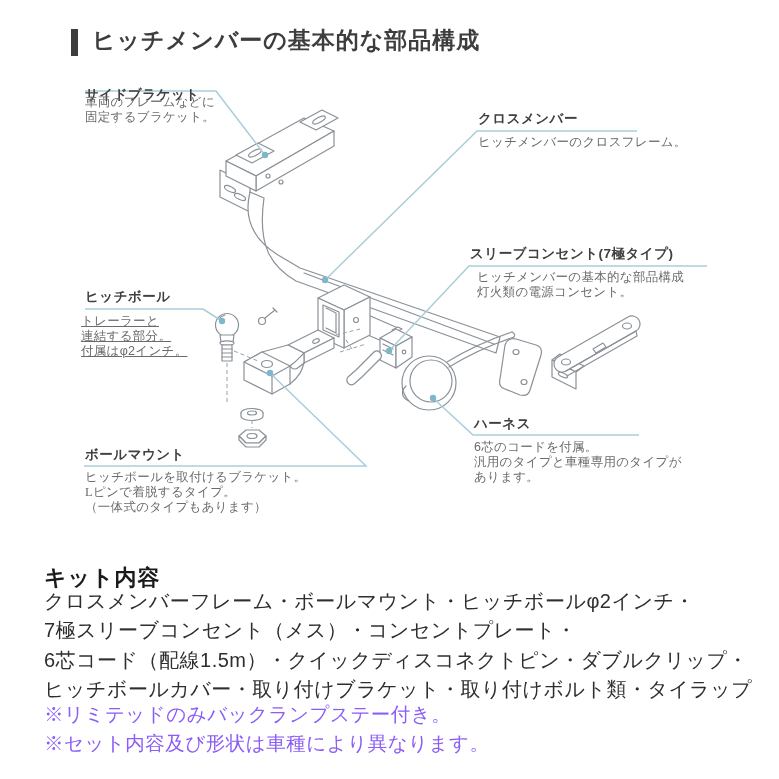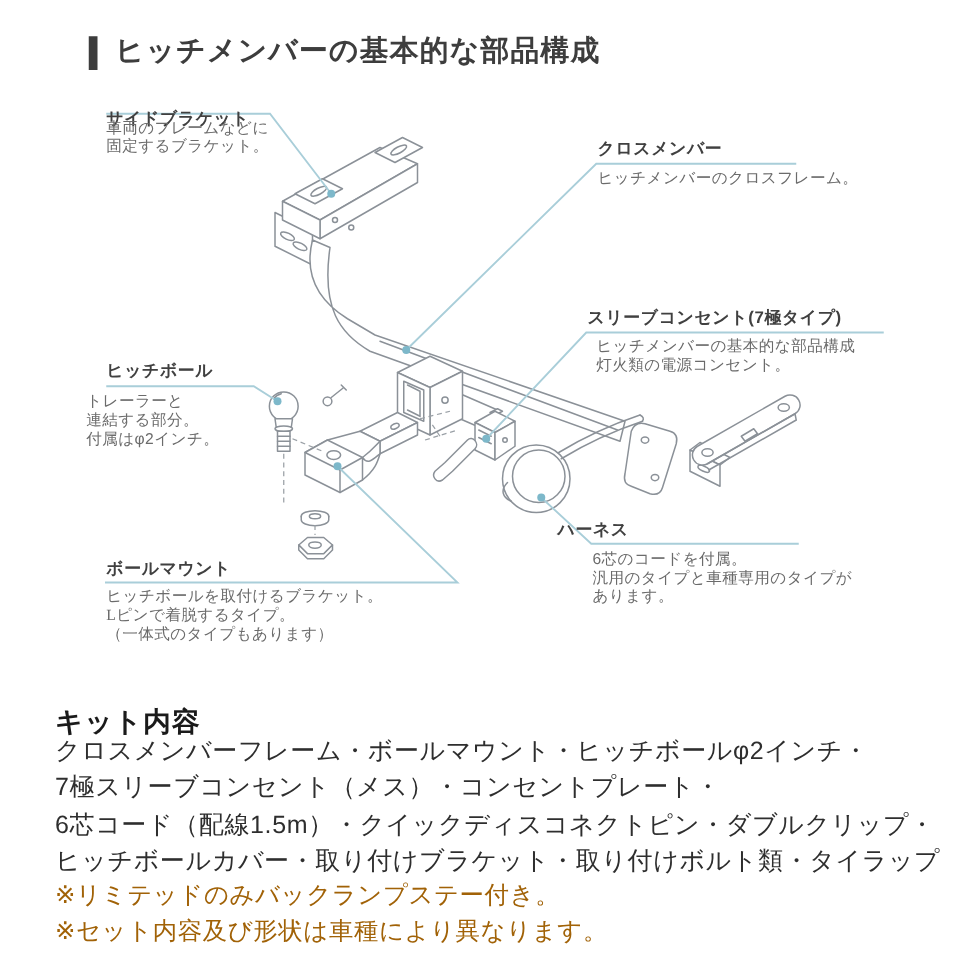--- a/index.html
+++ b/index.html
@@ -12,22 +12,22 @@
   
   .part-title{position:absolute;font-size:13.5px;font-weight:bold;color:#404040;
               letter-spacing:0.5px;line-height:1;}
   .part-desc{position:absolute;font-size:12.5px;color:#6b6b6b;line-height:15px;
              letter-spacing:0.3px;white-space:pre-line;}
   
   .kit-heading{position:absolute;left:44px;top:533px;font-size:22px;font-weight:bold;
                color:#1a1a1a;letter-spacing:1px;line-height:1.2;margin-top:32px;}
   .kit-lines{position:absolute;left:44px;top:563px;font-size:20px;color:#2e2e2e;
              line-height:29.4px;letter-spacing:0.5px;margin-top:24px;}
-  .kit-notes{position:absolute;left:44px;top:702px;font-size:19.5px;color:#a16207;
-             line-height:29px;letter-spacing:0.5px;}
+  .kit-notes{position:absolute;left:44px;top:702px;font-size:19.5px;color:#8b5cf6;
+             line-height:29px;letter-spacing:0.5px;font-family:Liberation Mono, monospace;}
   svg{position:absolute;left:0;top:0;}
   
   .art{stroke:#8b9198;stroke-width:1.2;fill:#ffffff;stroke-linejoin:round;stroke-linecap:round;}
   .artline{stroke:#8b9198;stroke-width:1.2;fill:none;stroke-linecap:round;}
   .dash{stroke:#9aa0a6;stroke-width:1;fill:none;stroke-dasharray:4 3;}
   .leader{stroke:#a9ced9;stroke-width:1.5;fill:none;}
   .dot{fill:#7db8ca;stroke:none;}
 </style>
 </head>
 <body>
@@ -171,25 +171,25 @@
 固定するブラケット。</div>
 
 <div class="part-title" style="left:478px;top:112px;">クロスメンバー</div>
 <div class="part-desc" style="left:478px;top:135px;">ヒッチメンバーのクロスフレーム。</div>
 
 <div class="part-title" style="left:470px;top:247px;">スリーブコンセント(7極タイプ)</div>
 <div class="part-desc" style="left:477px;top:270px;">ヒッチメンバーの基本的な部品構成
 灯火類の電源コンセント。</div>
 
 <div class="part-title" style="left:85px;top:290px;">ヒッチボール</div>
-<div class="part-desc" style="left:69px;top:314px;">トレーラーと
+<div class="part-desc" style="left:81px;top:314px;text-decoration:underline;">トレーラーと
 連結する部分。
 付属はφ2インチ。</div>
 
-<div class="part-title" style="left:446px;top:417px;font-family:Liberation Serif, serif;">ハーネス</div>
+<div class="part-title" style="left:474px;top:417px;font-family:Liberation Serif, serif;">ハーネス</div>
 <div class="part-desc" style="left:474px;top:440px;">6芯のコードを付属。
 汎用のタイプと車種専用のタイプが
 あります。</div>
 
 <div class="part-title" style="left:85px;top:448px;">ボールマウント</div>
 <div class="part-desc" style="left:85px;top:470px;font-family:Liberation Serif, serif;">ヒッチボールを取付けるブラケット。
 Lピンで着脱するタイプ。
 （一体式のタイプもあります）</div>
 
 <div class="kit-heading">キット内容</div>

